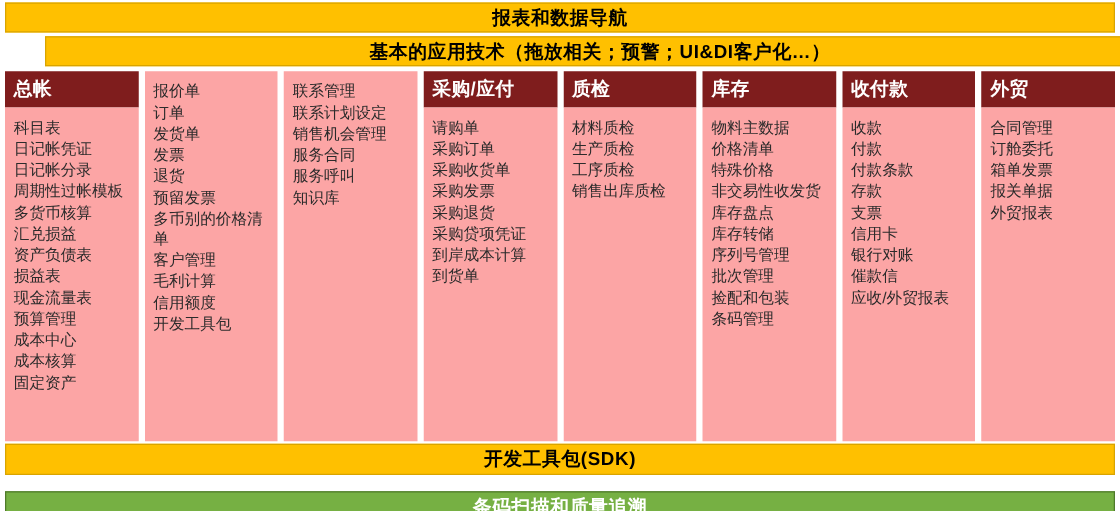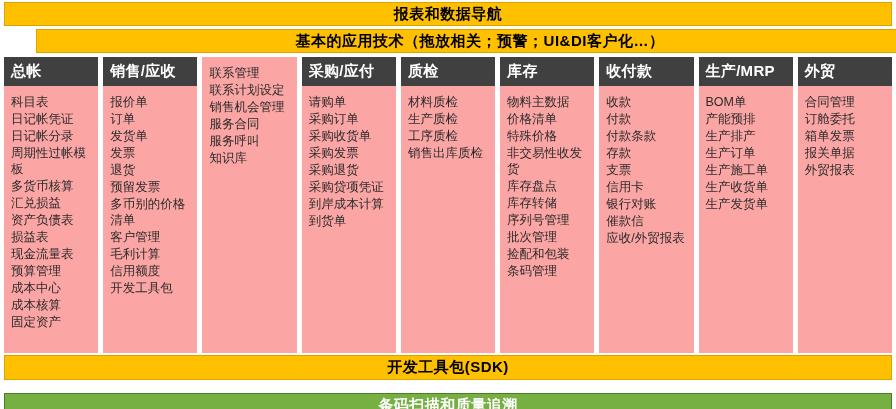--- a/index.html
+++ b/index.html
@@ -70,21 +70,21 @@
     gap: 5px;
   }
   .col {
     flex: 1 1 0;
     min-width: 0;
     display: flex;
     flex-direction: column;
   }
   .col-head {
     height: 29px;
-    background: #404040;
+    background: #7f1d1d;
     color: #ffffff;
     font-size: 15px;
     font-weight: bold;
     display: flex;
     align-items: center;
     padding-left: 7px;
     box-sizing: border-box;
     letter-spacing: 0.3px;
     white-space: nowrap;
     overflow: hidden;
@@ -128,21 +128,20 @@
           <div class="item">资产负债表</div>
           <div class="item">损益表</div>
           <div class="item">现金流量表</div>
           <div class="item">预算管理</div>
           <div class="item">成本中心</div>
           <div class="item">成本核算</div>
           <div class="item">固定资产</div>
         </div>
       </div>
       <div class="col">
-        <div class="col-head">销售/应收</div>
         <div class="col-body">
           <div class="item">报价单</div>
           <div class="item">订单</div>
           <div class="item">发货单</div>
           <div class="item">发票</div>
           <div class="item">退货</div>
           <div class="item">预留发票</div>
           <div class="item">多币别的价格清单</div>
           <div class="item">客户管理</div>
           <div class="item">毛利计算</div>
@@ -205,32 +204,20 @@
           <div class="item">付款条款</div>
           <div class="item">存款</div>
           <div class="item">支票</div>
           <div class="item">信用卡</div>
           <div class="item">银行对账</div>
           <div class="item">催款信</div>
           <div class="item">应收/外贸报表</div>
         </div>
       </div>
       <div class="col">
-        <div class="col-head">生产/MRP</div>
-        <div class="col-body">
-          <div class="item">BOM单</div>
-          <div class="item">产能预排</div>
-          <div class="item">生产排产</div>
-          <div class="item">生产订单</div>
-          <div class="item">生产施工单</div>
-          <div class="item">生产收货单</div>
-          <div class="item">生产发货单</div>
-        </div>
-      </div>
-      <div class="col">
         <div class="col-head">外贸</div>
         <div class="col-body">
           <div class="item">合同管理</div>
           <div class="item">订舱委托</div>
           <div class="item">箱单发票</div>
           <div class="item">报关单据</div>
           <div class="item">外贸报表</div>
         </div>
       </div>
     </div>

